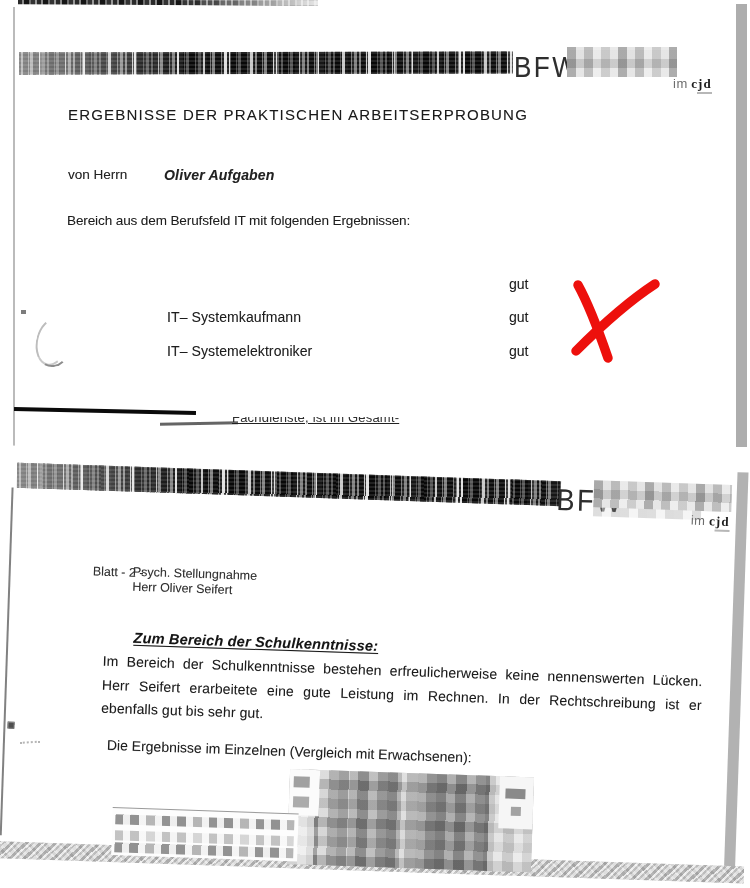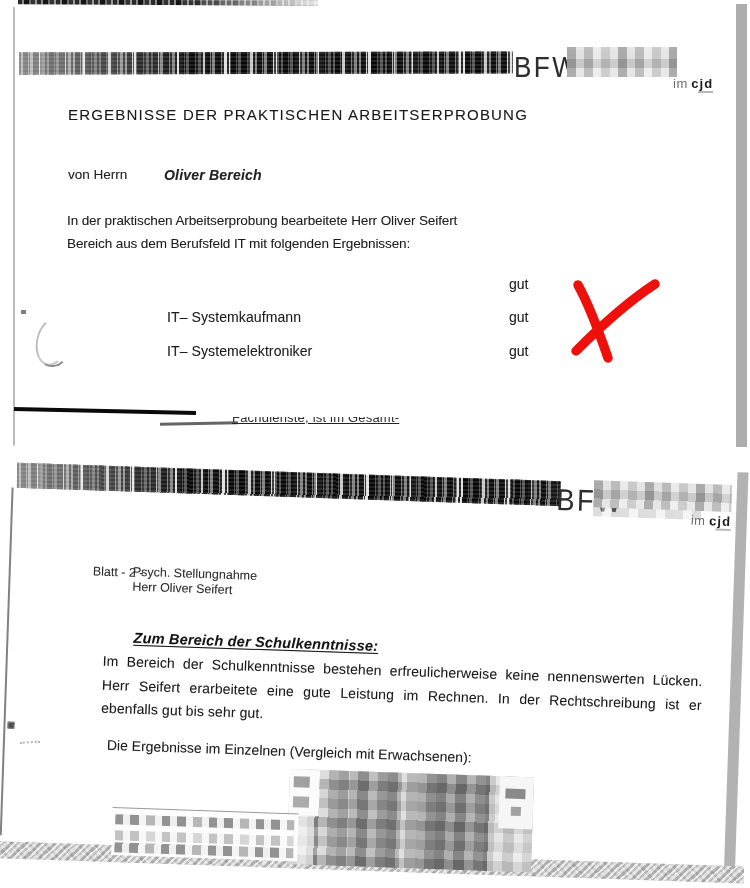--- a/index.html
+++ b/index.html
@@ -40,21 +40,21 @@
   .brand1{left:501px;top:45px;}
   .redact{
     background-color:#e0e0e0;
     background-image:
       repeating-linear-gradient(90deg, rgba(90,90,90,.45) 0 9px, rgba(205,205,205,.3) 9px 17px, rgba(120,120,120,.42) 17px 26px, rgba(232,232,232,.35) 26px 34px, rgba(150,150,150,.4) 34px 43px, rgba(215,215,215,.3) 43px 51px),
       repeating-linear-gradient(0deg, rgba(255,255,255,.55) 0 9px, rgba(130,130,130,.28) 9px 18px, rgba(255,255,255,.35) 18px 27px);
   }
   .redact1{left:554px;top:42px;width:110px;height:30px;}
   .imcjd{font-size:13px;white-space:nowrap;}
   .imcjd .pre{color:#6d6d6d;letter-spacing:.5px;}
-  .imcjd .org{color:#1d1d1d;font-weight:bold;letter-spacing:1px;}
+  .imcjd .org{color:#1d1d1d;font-weight:bold;letter-spacing:1px;font-family:Liberation Serif, serif;}
   .imcjd .squig{display:block;margin:0 0 0 auto;width:15px;height:2px;background:#a5a5a5;opacity:.8;}
   .imcjd1{left:660px;top:71px;}
   .title1{left:55px;top:101px;font-size:15px;font-weight:normal;letter-spacing:1.2px;color:#1a1a1a;white-space:nowrap;}
   .fromrow{top:162px;font-size:13.5px;}
   .from-label{left:55px;}
   .person{left:151px;font-weight:bold;font-style:italic;font-size:14px;letter-spacing:.2px;}
   .intro{left:54px;top:205px;font-size:13.5px;letter-spacing:-.1px;line-height:22.5px;color:#1e1e1e;}
   .res-label{left:154px;font-size:14px;letter-spacing:.1px;color:#1d1d1d;white-space:nowrap;}
   .res-grade{left:496px;font-size:14px;color:#1d1d1d;}
   .r1{top:271px;} .r2{top:304px;} .r3{top:338px;}
@@ -126,24 +126,23 @@
   <div class="abs redact redact1"></div>
   <div class="abs imcjd imcjd1">
     <span class="pre">im</span>
     <span class="org">cjd</span>
     <span class="squig"></span>
   </div>
 
   <div class="abs title1 ink">ERGEBNISSE DER PRAKTISCHEN ARBEITSERPROBUNG</div>
 
   <div class="abs fromrow from-label ink">von Herrn</div>
-  <div class="abs fromrow person ink">Oliver Bereich</div>
+  <div class="abs fromrow person ink">Oliver Aufgaben</div>
 
   <div class="abs intro ink">
-    <div>In der praktischen Arbeitserprobung bearbeitete Herr Oliver Seifert</div>
     <div>Bereich aus dem Berufsfeld IT mit folgenden Ergebnissen:</div>
   </div>
 
   <div class="abs res-grade r1 ink">gut</div>
   <div class="abs res-label r2 ink">IT– Systemkaufmann</div>
   <div class="abs res-grade r2 ink">gut</div>
   <div class="abs res-label r3 ink">IT– Systemelektroniker</div>
   <div class="abs res-grade r3 ink">gut</div>
 
   <svg class="abs redx" width="94" height="92" viewBox="0 0 94 92" fill="none">

